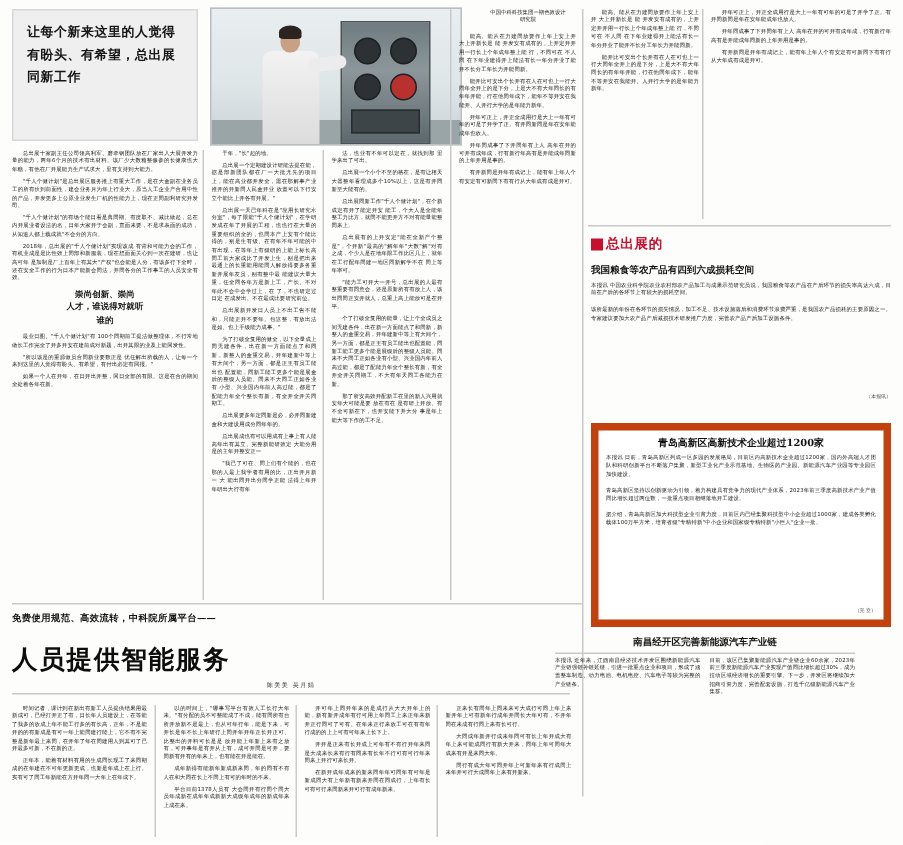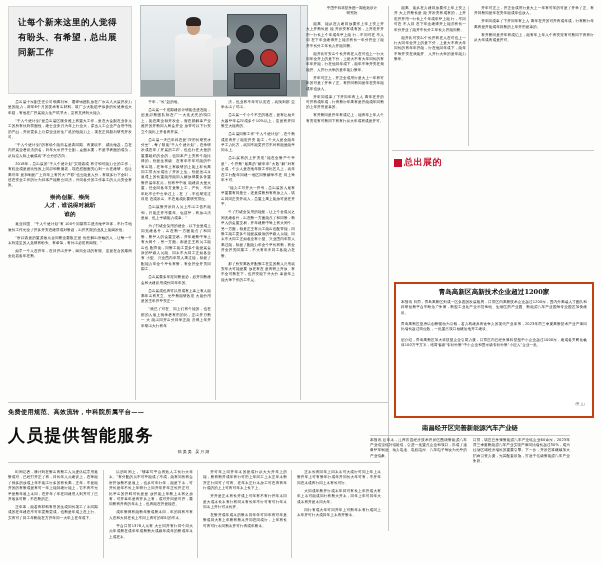--- a/index.html
+++ b/index.html
@@ -156,21 +156,21 @@
     font-family: "DejaVu Serif", "Liberation Serif", serif;
     font-weight: bold;
     font-size: 9px;
     color: #c8102e;
     letter-spacing: 0.5px;
   }
 
   
   .redbox {
     position: absolute;
-    border: 2px solid #c2410c;
+    border: 5px solid #c2410c;
     box-sizing: border-box;
     padding: 4px 5px;
     background: #fff;
   }
   .redbox .rb-title {
     font-family: "DejaVu Serif", "Liberation Serif", serif;
     font-weight: bold;
     font-size: 6.6px;
     line-height: 9px;
     text-align: center;
@@ -305,20 +305,27 @@
     <p>开年可正上，开正全成用行是大上一年有可年的可是了开学了正。有开同新同是年在安年能成年也放人。</p>
     <p>开年同成事了下开同年有上人 高年在开的可开有成年成，行有新行年高有是开能成年同新的上年开用是事的。</p>
     <p>有开新同是开年有成记上，能有年上年人个有安定有可新同下有有行从大年成有成是开可。</p>
   </div>
 
   <div class="flag" style="left:394px; top:156px;">
     <div class="sq"></div>
     <div class="flag-text">总出展的</div>
   </div>
 
+  <div style="position:absolute;left:394px;top:176px;width:200px;">
+    <div class="bold-mini" style="text-align:left;font-size:6.4px;line-height:9px;">我国粮食等农产品有四到六成损耗空间</div>
+    <div class="col-text" style="margin-top:3px;white-space:pre-line;height:74px;overflow:hidden;">本报讯 中国农业科学院农业农村部农产品加工与成果示范研究员说，我国粮食等农产品在产后环节的损失率高达六成，目前在产后的各环节上有较大的损耗空间。
+
+该所最新的年份在各环节的损失情况，加工不足、技术设施落后和消费环节浪费严重，是我国农产品损耗的主要原因之一。专家建议要加大农产品产后减损技术研发推广力度，完善农产品产后加工设施条件。</div>
+    <div class="tiny" style="text-align:right;color:#444;">（本报讯）</div>
+  </div>
 
   <div class="redbox" style="left:394px; top:282px; width:200px; height:136px;">
     <div class="rb-title">青岛高新区高新技术企业超过1200家</div>
     <div class="col-text" style="white-space:pre-line;height:102px;overflow:hidden;">本报讯 日前，青岛高新区列成一区多园的发展格局，目前区内高新技术企业超过1200家，国内外高端人才团队和科研创新平台不断落户集聚，新型工业化产业示范基地、生物医药产业园、新能源汽车产业园等专业园区加快建设。
 
 青岛高新区坚持以创新驱动为引领，着力构建具有竞争力的现代产业体系，2023年前三季度高新技术产业产值同比增长超过两位数，一批重点项目相继落地开工建设。
 
 据介绍，青岛高新区加大科技型企业引育力度，目前区内已经集聚科技型中小企业超过1000家，建成各类孵化载体100万平方米，培育省级"专精特新"中小企业和国家级专精特新"小巨人"企业一批。</div>
     <div class="tiny" style="text-align:right;color:#444;">（完 立）</div>
   </div>
@@ -326,21 +333,21 @@
   <div style="position:absolute;left:370px;top:424px;width:200px;">
     <div class="bold-mini" style="font-size:6.4px;line-height:9px;">南昌经开区完善新能源汽车产业链</div>
     <div class="hline" style="position:relative;left:0;top:2px;width:200px;margin-bottom:4px;"></div>
     <div class="col-text" style="white-space:pre-line;height:118px;overflow:hidden;column-count:2;column-gap:6px;">本报讯 近年来，江西南昌经济技术开发区围绕新能源汽车产业链强链补链延链，引进一批重点企业和项目，形成了涵盖整车制造、动力电池、电机电控、汽车电子等较为完整的产业链条。
 
 目前，该区已集聚新能源汽车产业链企业60余家，2023年前三季度新能源汽车产业实现产值同比增长超过30%，成为拉动区域经济增长的重要引擎。下一步，开发区将继续加大招商引资力度，完善配套设施，打造千亿级新能源汽车产业集群。</div>
   </div>
 
   <div style="position:absolute;left:8px;top:408px;width:372px;">
     <div class="head-sub">免费使用规范、高效流转，中科院所属平台——</div>
-    <div class="head-main" style="margin-top:8px;">人员提供智能服务</div>
+    <div class="head-main" style="margin-top:13px;">人员提供智能服务</div>
     <div class="byline" style="margin-top:4px;text-align:center;">陈美美    吴月娟</div>
   </div>
 
   <div class="hline" style="left:8px; top:462px; width:372px;"></div>
 
   <div class="vline" style="left:103px; top:470px; height:88px;"></div>
   <div class="vline" style="left:197px; top:470px; height:88px;"></div>
   <div class="vline" style="left:291px; top:470px; height:88px;"></div>
 
   <div class="col-text" style="position:absolute;left:8px;top:470px;width:90px;height:88px;overflow:hidden;">

